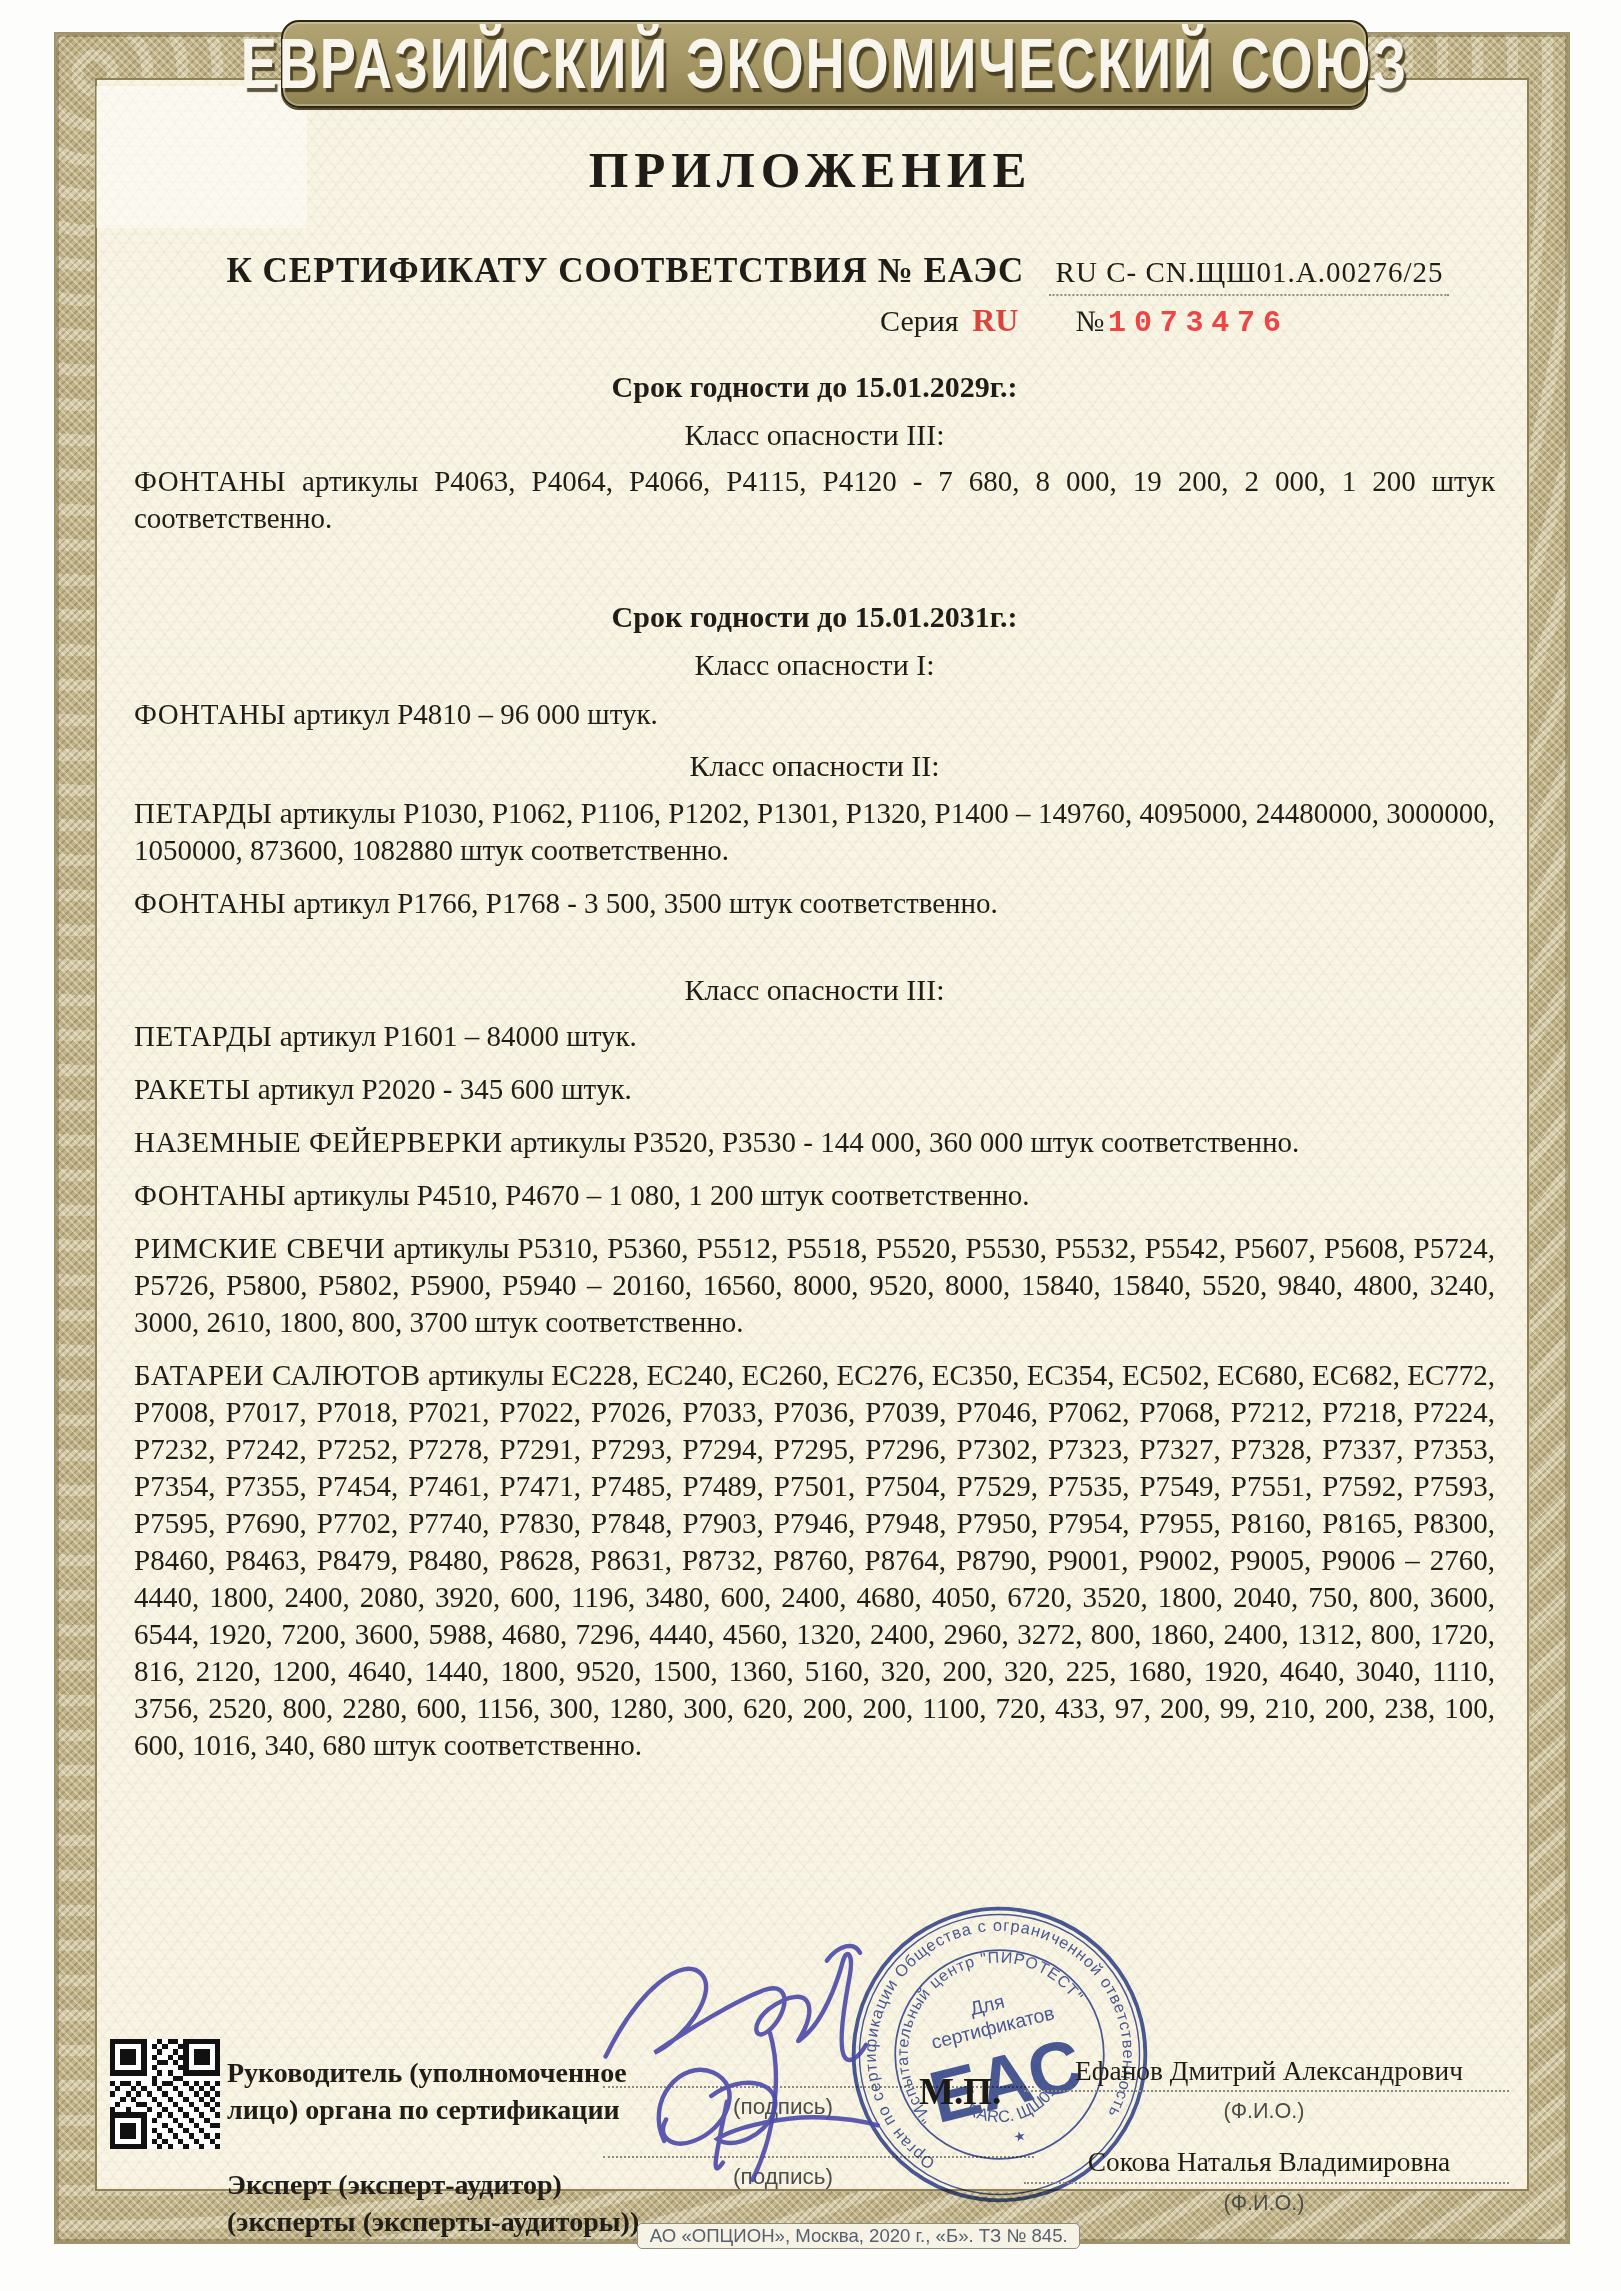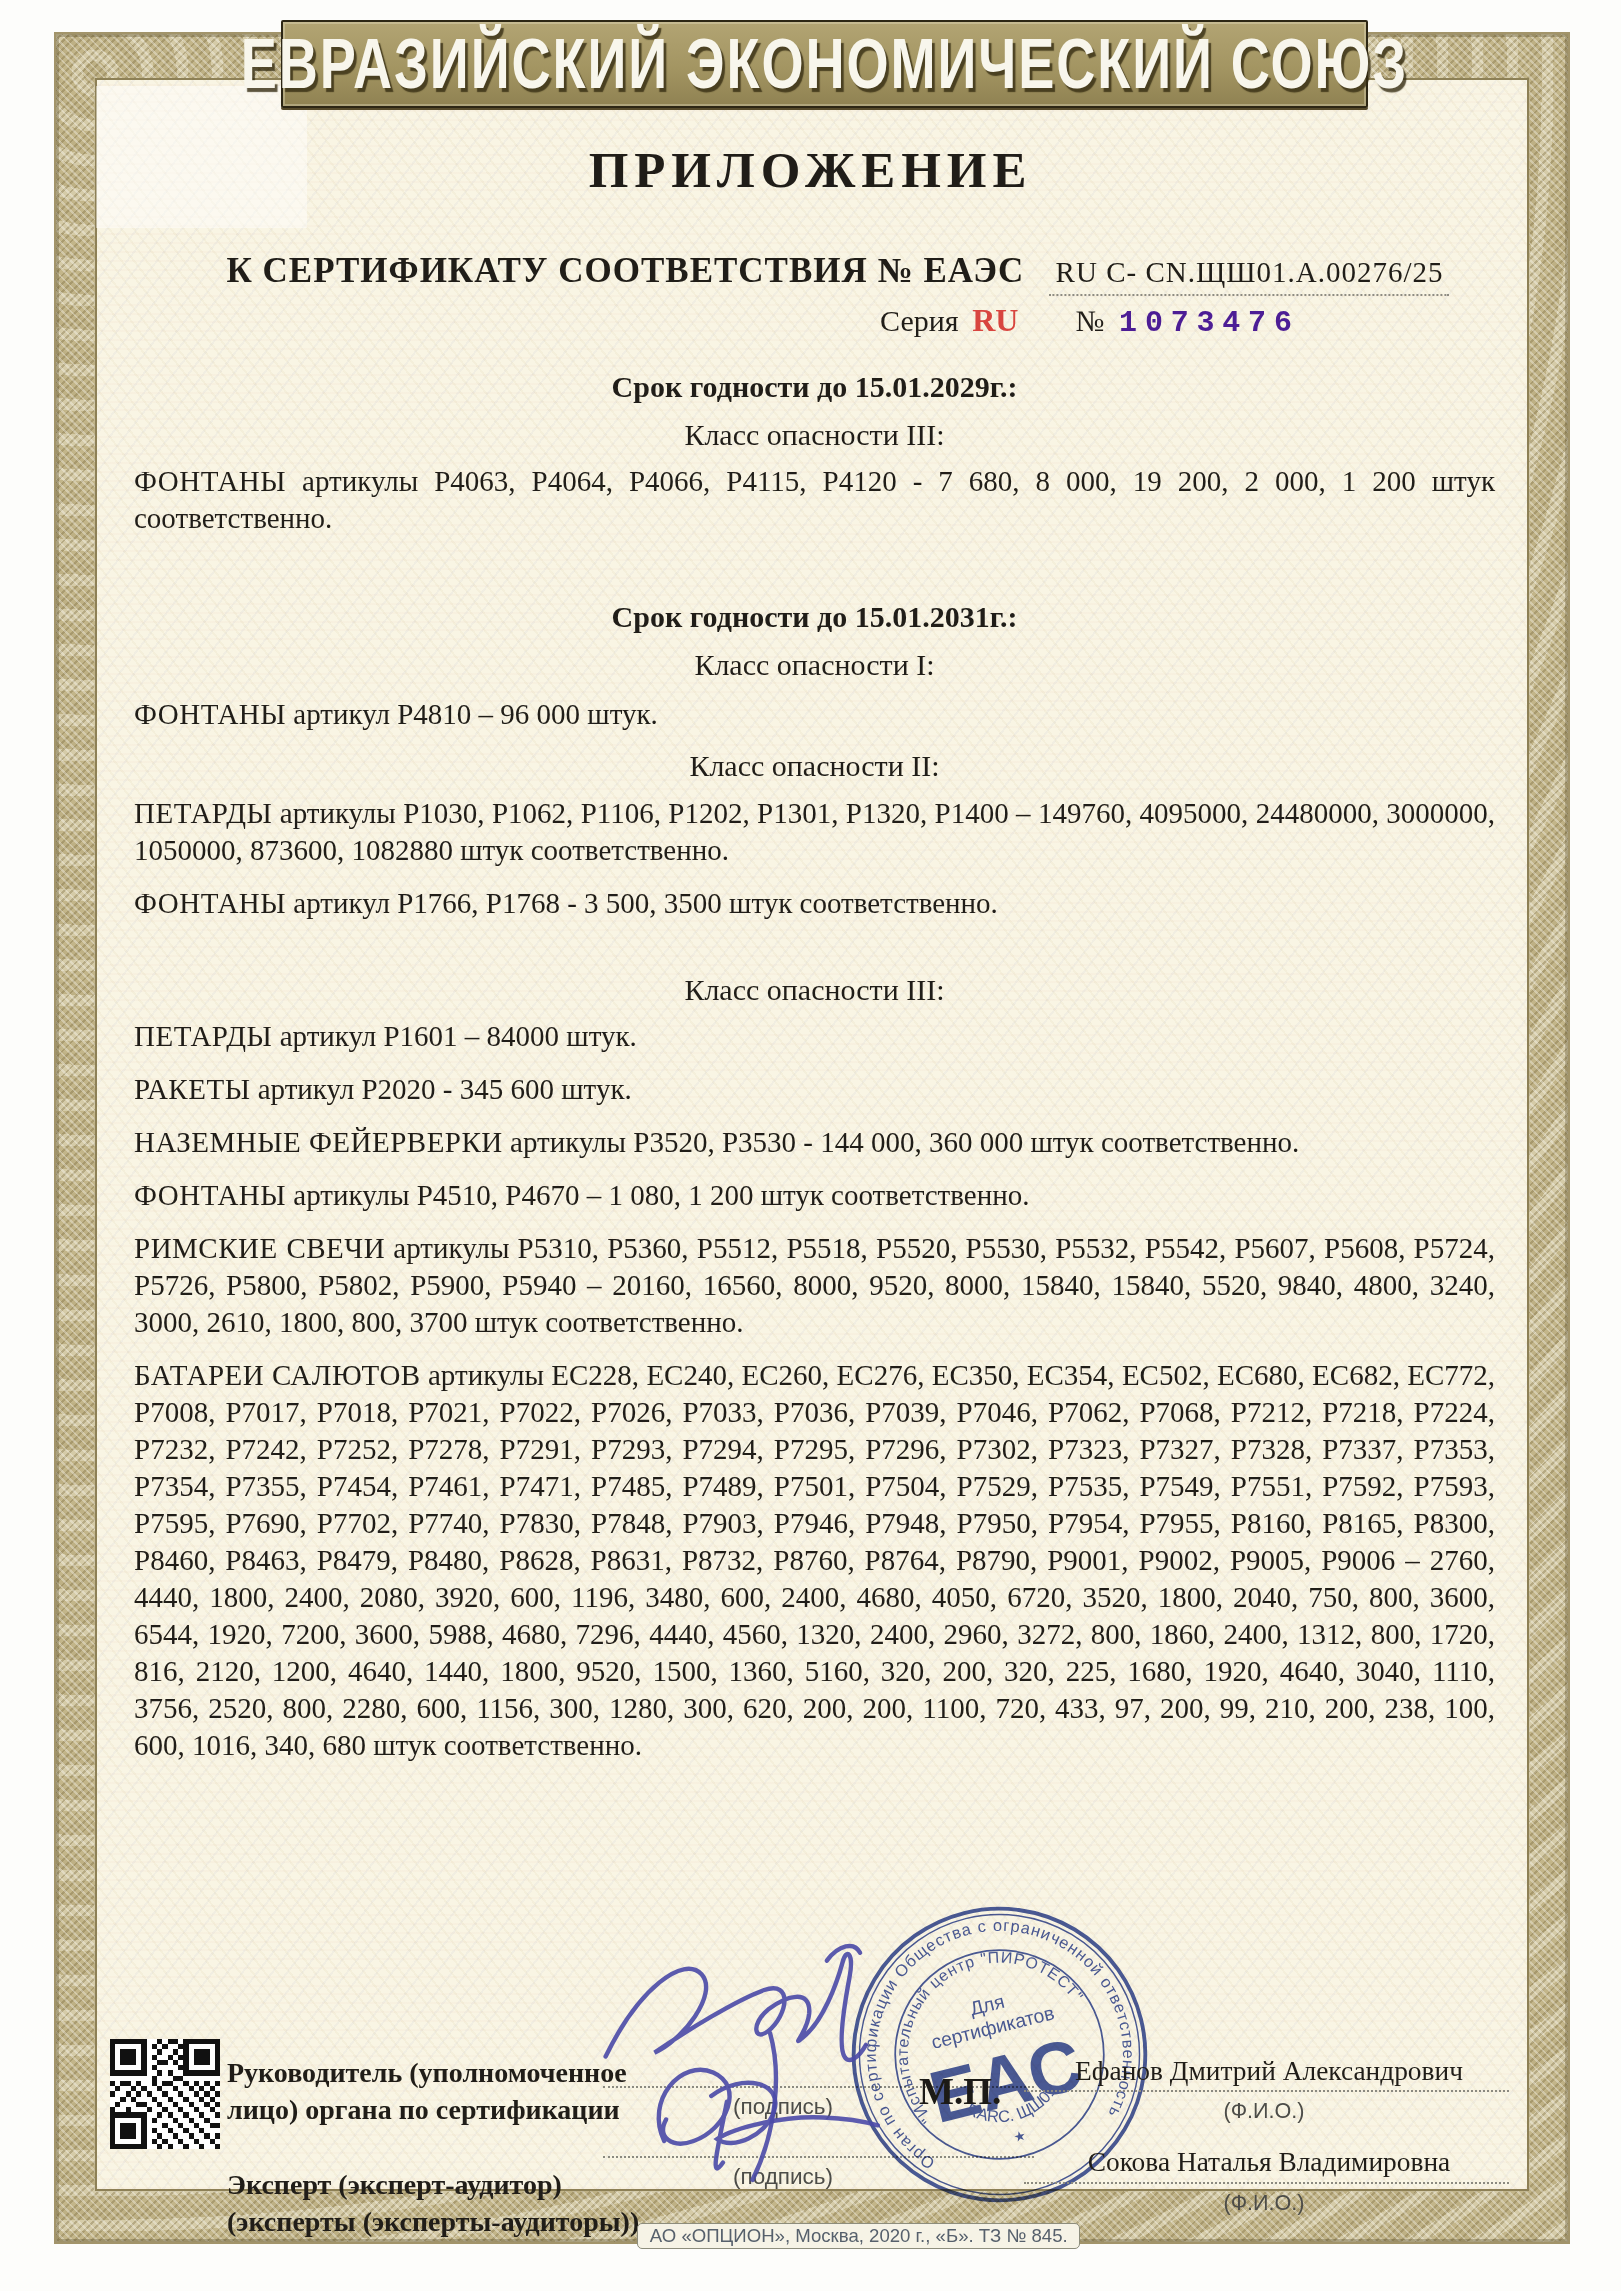--- a/index.html
+++ b/index.html
@@ -19,40 +19,40 @@
     background-image:
       repeating-linear-gradient(52deg, rgba(190,168,108,.08) 0 2px, transparent 2px 9.8px),
       repeating-linear-gradient(-52deg, rgba(140,148,196,.07) 0 2px, transparent 2px 11.8px),
       repeating-linear-gradient(0deg, rgba(222,160,140,.05) 0 2px, transparent 2px 8.8px);
     border:2px solid #8d8056;}
   .scan-patch{position:absolute;left:96px;top:86px;width:211px;height:142px;background:rgba(255,255,255,.45);}
 
   
   .banner{position:absolute;left:281px;top:19.6px;width:1083px;height:84px;
     background:linear-gradient(180deg,#b2a473 0%,#a39562 55%,#8f8252 100%);
-    border:2.9px solid #2c2614;border-radius:2px;box-shadow:0 2px 0 #55492a, inset 0 0 0 2px rgba(235,228,200,.35);
+    border:2.9px solid #2c2614;border-radius:18px;box-shadow:0 2px 0 #55492a, inset 0 0 0 2px rgba(235,228,200,.35);
     display:flex;align-items:center;justify-content:center;}
   .banner-text{font-family:"Liberation Sans",sans-serif;font-weight:bold;font-size:57px;
     letter-spacing:2px;color:#f8f6ec;transform:scale(.95,1.22);white-space:nowrap;
     text-shadow:2.9px 2.9px 1px rgba(52,44,18,.8);}
 
   
   .doc-title{position:absolute;left:0;width:100%;top:141px;text-align:center;
     font-size:51px;font-weight:bold;letter-spacing:5.9px;}
   .cert-line{position:absolute;left:0;width:100%;top:251px;display:flex;justify-content:center;
     align-items:baseline;gap:25.5px;transform:translateX(27.4px);}
   .cert-line-title{font-size:35px;font-weight:bold;letter-spacing:1px;white-space:nowrap;}
   .cert-number{font-size:29px;letter-spacing:1px;white-space:nowrap;
     border-bottom:2px dotted #8f8d83;padding:0 5.9px 4.9px 5.9px;}
   .series-line{position:absolute;left:880px;top:302px;display:flex;align-items:baseline;}
   .series-label{font-size:30px;}
   .series-value{font-size:32px;font-weight:bold;color:#d8453f;margin-left:13.7px;}
   .number-sign{font-size:30px;margin-left:57px;}
   .serial-number{font-family:"Liberation Mono",monospace;font-size:30px;font-weight:bold;
-    color:#4c1d95;letter-spacing:7.8px;margin-left:15px;}
+    color:#ef4444;letter-spacing:7.8px;margin-left:4px;}
 
   
   .content{position:absolute;left:118px;right:110px;top:359px;}
   .h2sec{font-size:30px;font-weight:bold;text-align:center;margin:11px;}
   .h3sec{font-size:30px;text-align:center;margin:0;}
   .para{font-size:29px;line-height:37px;text-align:justify;margin:16px;}
   .term{letter-spacing:0.5px;}
   .mt12{margin-top:11.8px;} .mt14{margin-top:13.7px;} .mt16{margin-top:15.7px;} .mt56{margin-top:51px;} .mt64{margin-top:63px;}
 
   

